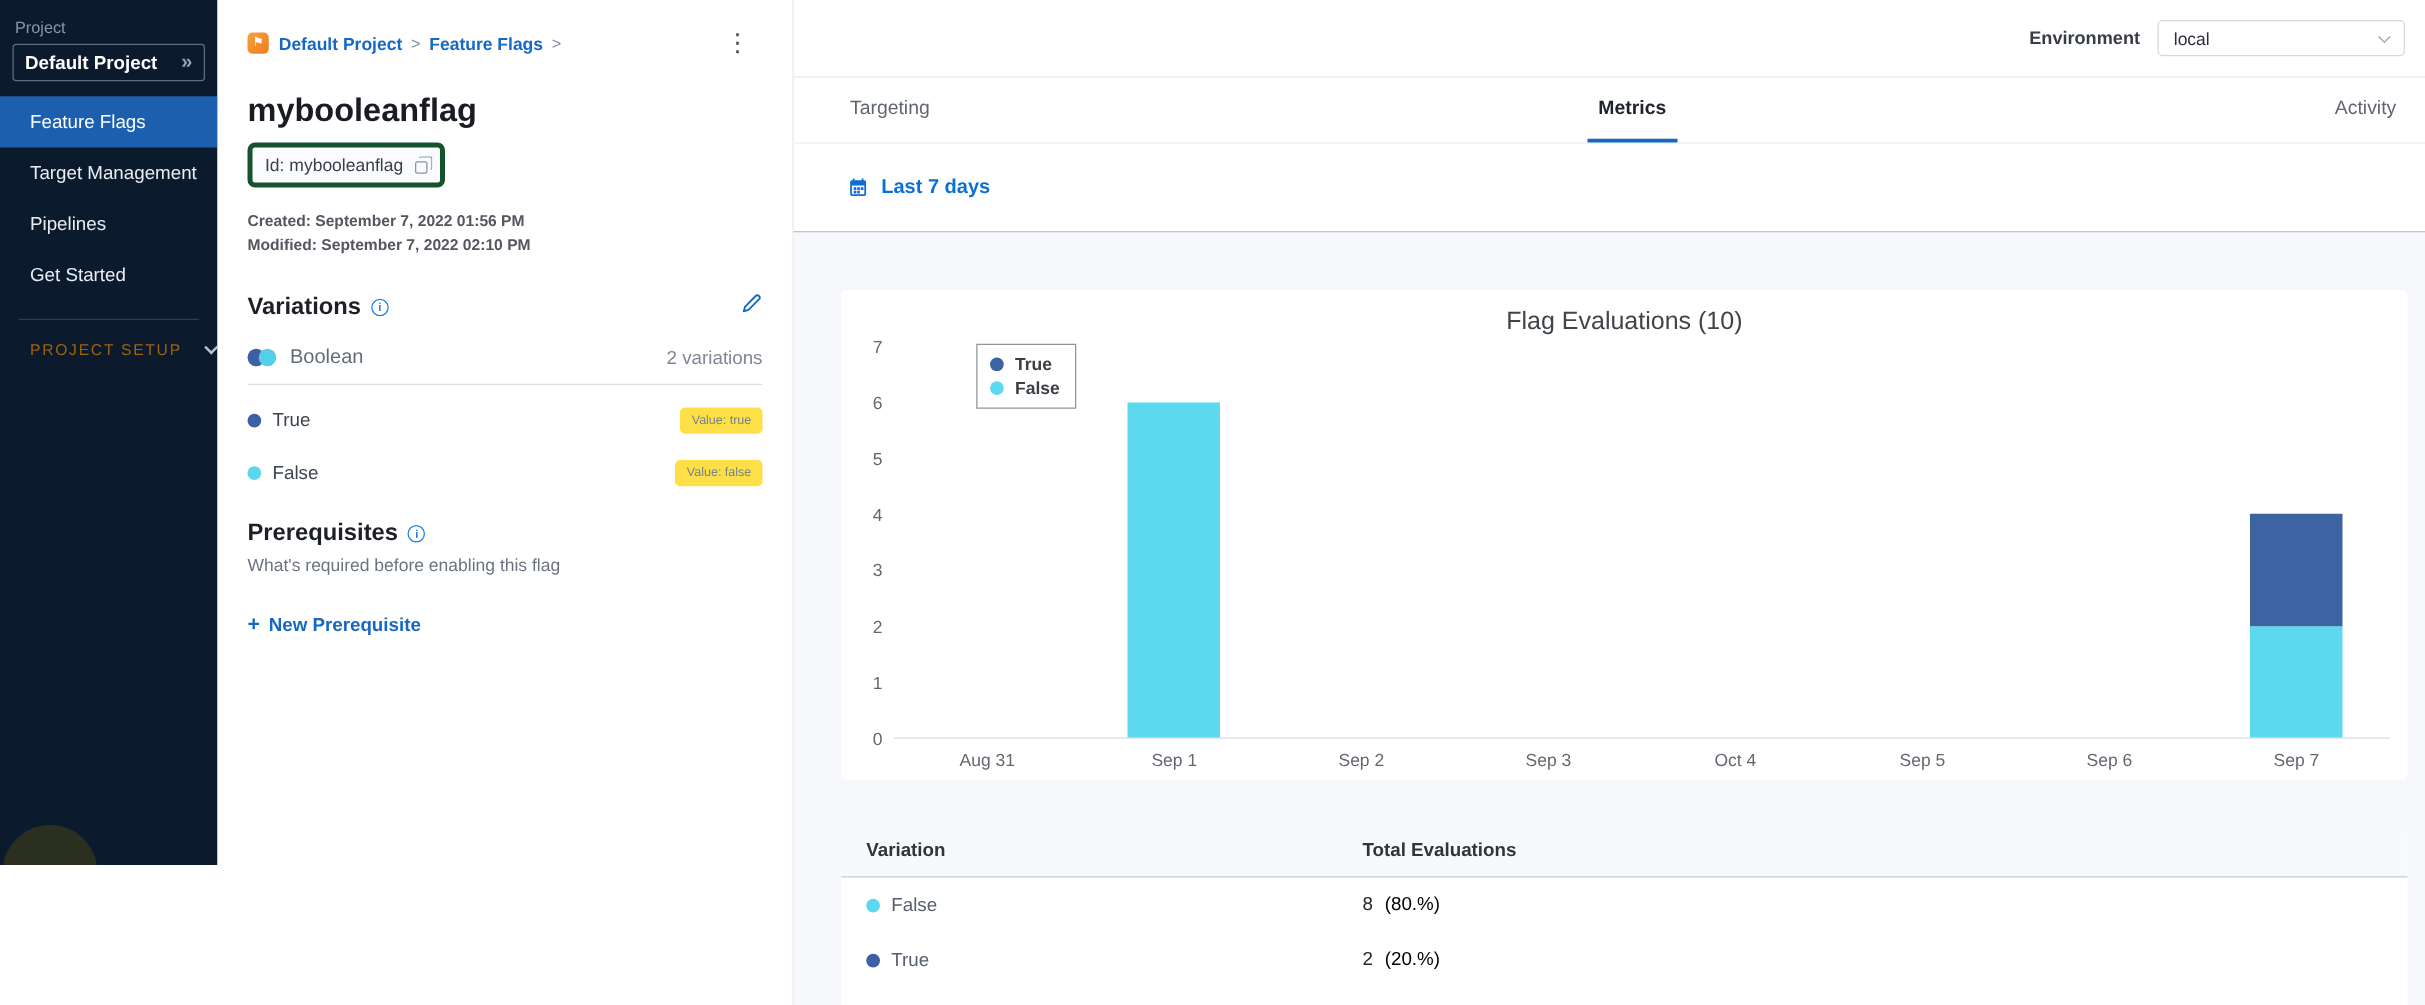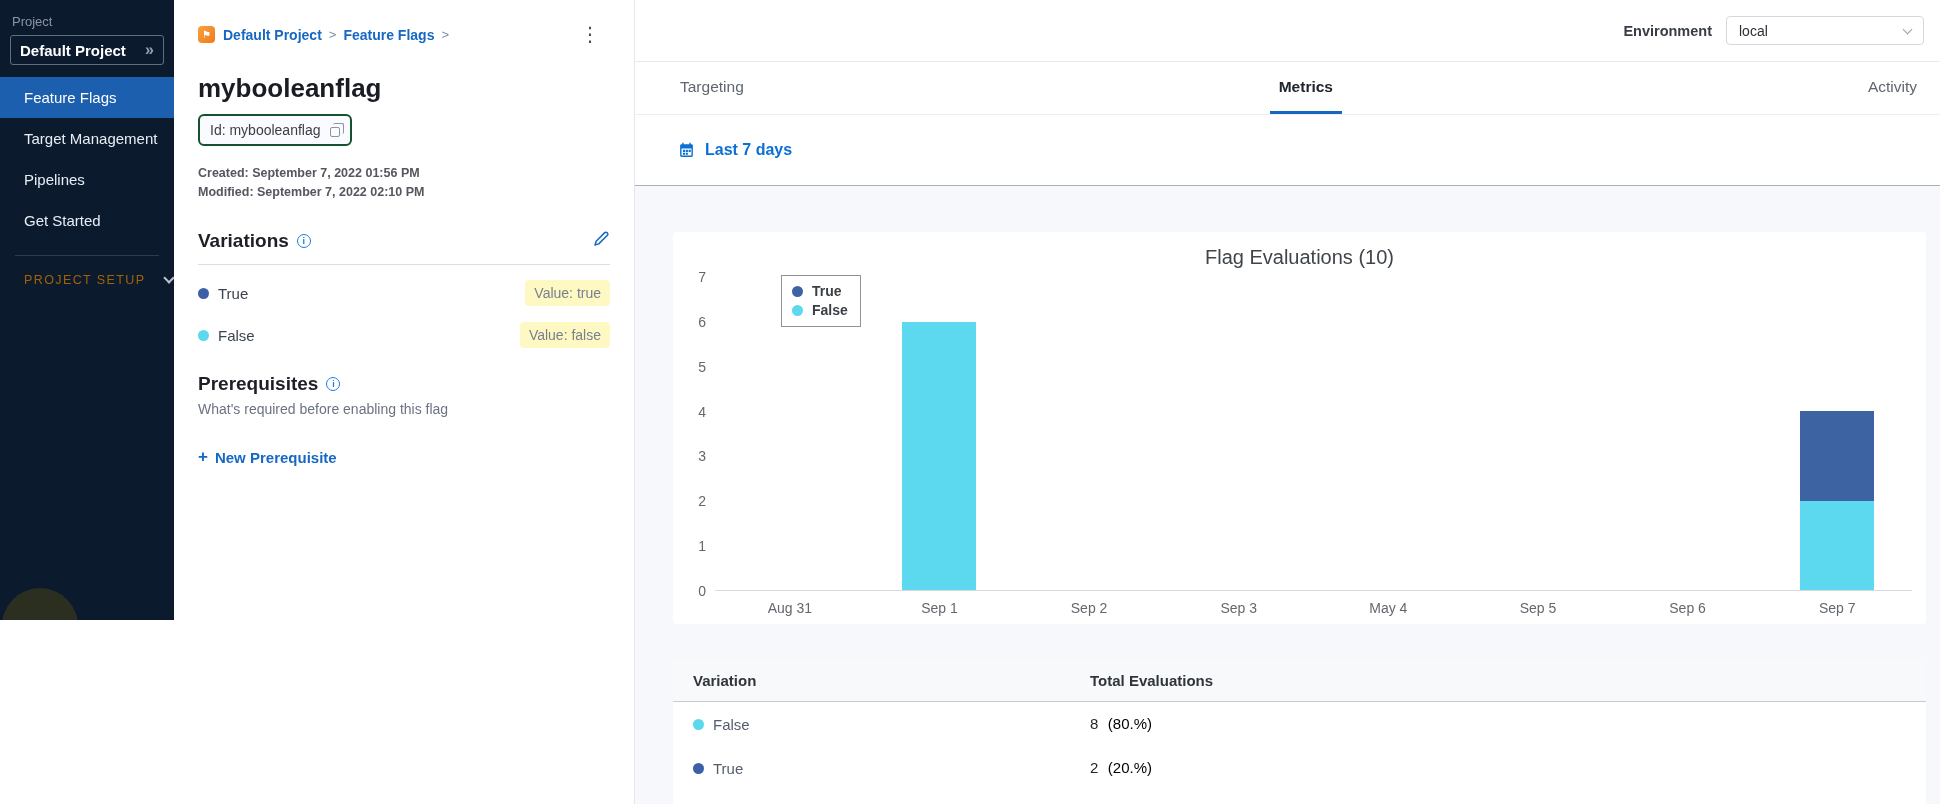--- a/index.html
+++ b/index.html
@@ -1,20 +1,20 @@
 <!DOCTYPE html>
 <html><head>
 <meta charset="utf-8">
 <style>
   * { margin:0; padding:0; box-sizing:border-box; }
   html,body { width:1940px; height:804px; overflow:hidden; }
   body { font-family:"Liberation Sans","DejaVu Sans",sans-serif; background:#fff; position:relative; }
 
   
-  .sidebar { position:absolute; left:0; top:0; width:174px; height:620px; background:#0c1a2e; color:#eef2f7; overflow:hidden; }
+  .sidebar { position:absolute; left:0; top:0; width:174px; height:692px; background:#0c1a2e; color:#eef2f7; overflow:hidden; }
   .project-label { margin:14px 0 6px 12px; font-size:13px; color:#8b95a3; }
   .project-selector { margin:0 10px 0 10px; height:30px; border:1px solid #5f6f81; border-radius:3px; display:flex; align-items:center; padding:0 9px; cursor:pointer; }
   .project-selector .pname { font-size:15px; font-weight:700; color:#fff; flex:1; white-space:nowrap; }
   .chev-dbl { color:#97a3b2; font-size:16px; font-weight:700; }
   .nav { margin-top:12px; }
   .nav-item { height:41px; display:flex; align-items:center; padding-left:24px; font-size:15px; color:#e8edf3; cursor:pointer; }
   .nav-item.active { background:#1c5fae; color:#fff; }
   .side-divider { margin:14px 15px 0 15px; border-top:1px solid #2e3c4e; }
   .setup-row { margin-top:17px; padding-left:24px; display:flex; align-items:center; font-size:12.5px; font-weight:400; letter-spacing:1.4px; color:#a16207; cursor:pointer; }
   .chev-down { width:8px; height:8px; border-right:2px solid #b8c1cc; border-bottom:2px solid #b8c1cc; transform:rotate(45deg); margin-left:20px; margin-top:-4px; }
@@ -24,41 +24,41 @@
   .middle { position:absolute; left:174px; top:0; width:460px; height:804px; background:#fff; }
   .breadcrumb { margin:26px 24px 0 24px; display:flex; align-items:center; font-size:14px; }
   .flag-logo { width:17px; height:17px; border-radius:4px; background:linear-gradient(135deg,#f9a13d,#ef7b1e); display:inline-flex; align-items:center; justify-content:center; margin-right:8px; }
   .flag-logo::after { content:"⚑"; color:#fff; font-size:10px; }
   .crumb-link { color:#1668c4; font-weight:700; cursor:pointer; text-decoration:none; }
   .crumb-sep { color:#7f8ea3; margin:0 7px; font-size:13px; }
   .crumb-sep::after { content:">"; }
   .kebab { position:absolute; right:34px; top:22px; font-size:20px; color:#4a4f57; cursor:pointer; }
   .kebab::after { content:"⋮"; }
   .flag-title { margin:30px 24px 0 24px; font-size:26px; font-weight:700; color:#191c22; }
-  .id-chip { display:inline-flex; align-items:center; margin:10px 0 0 24px; padding:6px 10px; background:#fafbfe; border:2px solid #14532d; border-radius:6px; font-size:14px; color:#3a3e46; cursor:pointer; }
+  .id-chip { display:inline-flex; align-items:center; margin:10px 0 0 24px; padding:6px 10px; background:#fafbfe; border:4px solid #14532d; border-radius:6px; font-size:14px; color:#3a3e46; cursor:pointer; }
   .copy-icon { position:relative; width:10px; height:10px; border:1.4px solid #8a94a3; border-radius:2px; margin-left:9px; margin-top:3px; }
   .copy-icon::before { content:""; position:absolute; left:2px; top:-5px; width:10px; height:10px; border-top:1.4px solid #8a94a3; border-right:1.4px solid #8a94a3; border-radius:2px; }
   .meta { margin:18px 24px 0 24px; font-size:12.5px; font-weight:700; color:#55565f; line-height:19px; }
   .section-row { margin:28px 24px 0 24px; display:flex; align-items:center; }
   .section-title { font-size:19px; font-weight:700; color:#1d2026; }
   .info-icon { width:14px; height:14px; border:1.4px solid #1a7fe0; border-radius:50%; color:#1a7fe0; font-size:9px; font-weight:700; display:inline-flex; align-items:center; justify-content:center; margin-left:8px; }
   .info-icon::after { content:"i"; }
   .pencil { margin-left:auto; cursor:pointer; }
   .bool-row { margin:20px 24px 0 24px; display:flex; align-items:center; }
   .dual-dot { position:relative; width:24px; height:14px; margin-right:10px; }
   .dual-dot i { position:absolute; width:14px; height:14px; border-radius:50%; }
   .dual-dot .d1 { left:0; background:#3d5fa6; }
   .dual-dot .d2 { left:9px; background:#53d0e8; }
   .bool-label { font-size:16px; color:#626d7a; }
   .var-count { margin-left:auto; font-size:15px; color:#7e8795; }
   .mid-divider { margin:12px 24px 0 24px; border-top:1px solid #dadfe5; }
   .variation-row { margin:14px 24px 0 24px; height:28px; display:flex; align-items:center; }
   .dot { width:11px; height:11px; border-radius:50%; margin-right:9px; flex:0 0 auto; }
   .variation-label { font-size:15px; color:#3c434e; }
-  .value-chip { margin-left:auto; background:#fef9c3; border-radius:4px; padding:5px 9px; font-size:14px; color:#78808d; }
+  .value-chip { margin-left:auto; background:#fde047; border-radius:4px; padding:5px 9px; font-size:10px; color:#78808d; }
   .prereq-desc { margin:6px 24px 0 24px; font-size:14px; color:#6c7380; }
   .add-prereq { margin:30px 24px 0 24px; display:inline-flex; align-items:center; font-size:15px; font-weight:700; color:#1668c4; cursor:pointer; }
   .add-prereq .plus { font-size:17px; margin-right:7px; font-weight:700; }
   .add-prereq .plus::after { content:"+"; }
 
   
   .main { position:absolute; left:634px; top:0; width:1306px; height:804px; border-left:1px solid #e4e8ee; background:#fff; display:flex; flex-direction:column; }
   .topbar { height:62px; border-bottom:1px solid #e7eaee; display:flex; align-items:center; justify-content:flex-end; padding-right:16px; }
   .env-label { font-size:14.5px; font-weight:700; color:#383d45; margin-right:14px; }
   .env-select { width:198px; height:29px; border:1px solid #d4d9e0; border-radius:4px; display:flex; align-items:center; padding:0 12px; cursor:pointer; background:#fff; }
@@ -153,20 +153,28 @@
   <div class="section-row">
     <span class="section-title">Variations</span>
     <span class="info-icon"></span>
     <span class="pencil">
       <svg width="18" height="18" viewBox="0 0 24 24" fill="none" stroke="#1668c4" stroke-width="2" stroke-linecap="round" stroke-linejoin="round">
           <path d="M4 20l1.5-5L17 3.5a2.1 2.1 0 0 1 3 0l.5.5a2.1 2.1 0 0 1 0 3L9 18.5 4 20z"></path>
         </svg>
     </span>
   </div>
 
+  <div class="bool-row">
+    <span class="dual-dot">
+        <i class="d1"></i>
+        <i class="d2"></i>
+      </span>
+    <span class="bool-label">Boolean</span>
+    <span class="var-count">2 variations</span>
+  </div>
   <div class="mid-divider"></div>
 
   <div class="variation-row">
     <span class="dot" style="background: rgb(61, 95, 166);"></span>
     <span class="variation-label">True</span>
     <span class="value-chip">Value: true</span>
   </div>
   <div class="variation-row">
     <span class="dot" style="background: rgb(91, 216, 238);"></span>
     <span class="variation-label">False</span>
@@ -267,21 +275,21 @@
                 <div class="seg" style="bottom: 28.5714%; height: 28.5714%; background: rgb(62, 99, 163);"></div>
               </div>
             </div>
           </div>
       </div>
       <div class="x-labels">
           <div class="x-label">Aug 31</div>
           <div class="x-label">Sep 1</div>
           <div class="x-label">Sep 2</div>
           <div class="x-label">Sep 3</div>
-          <div class="x-label">May 4</div>
+          <div class="x-label">Oct 4</div>
           <div class="x-label">Sep 5</div>
           <div class="x-label">Sep 6</div>
           <div class="x-label">Sep 7</div>
         </div>
     </div>
 
     <div class="table-card">
       <div class="t-header">
         <div class="t-col1">Variation</div>
         <div class="t-col2">Total Evaluations</div>

